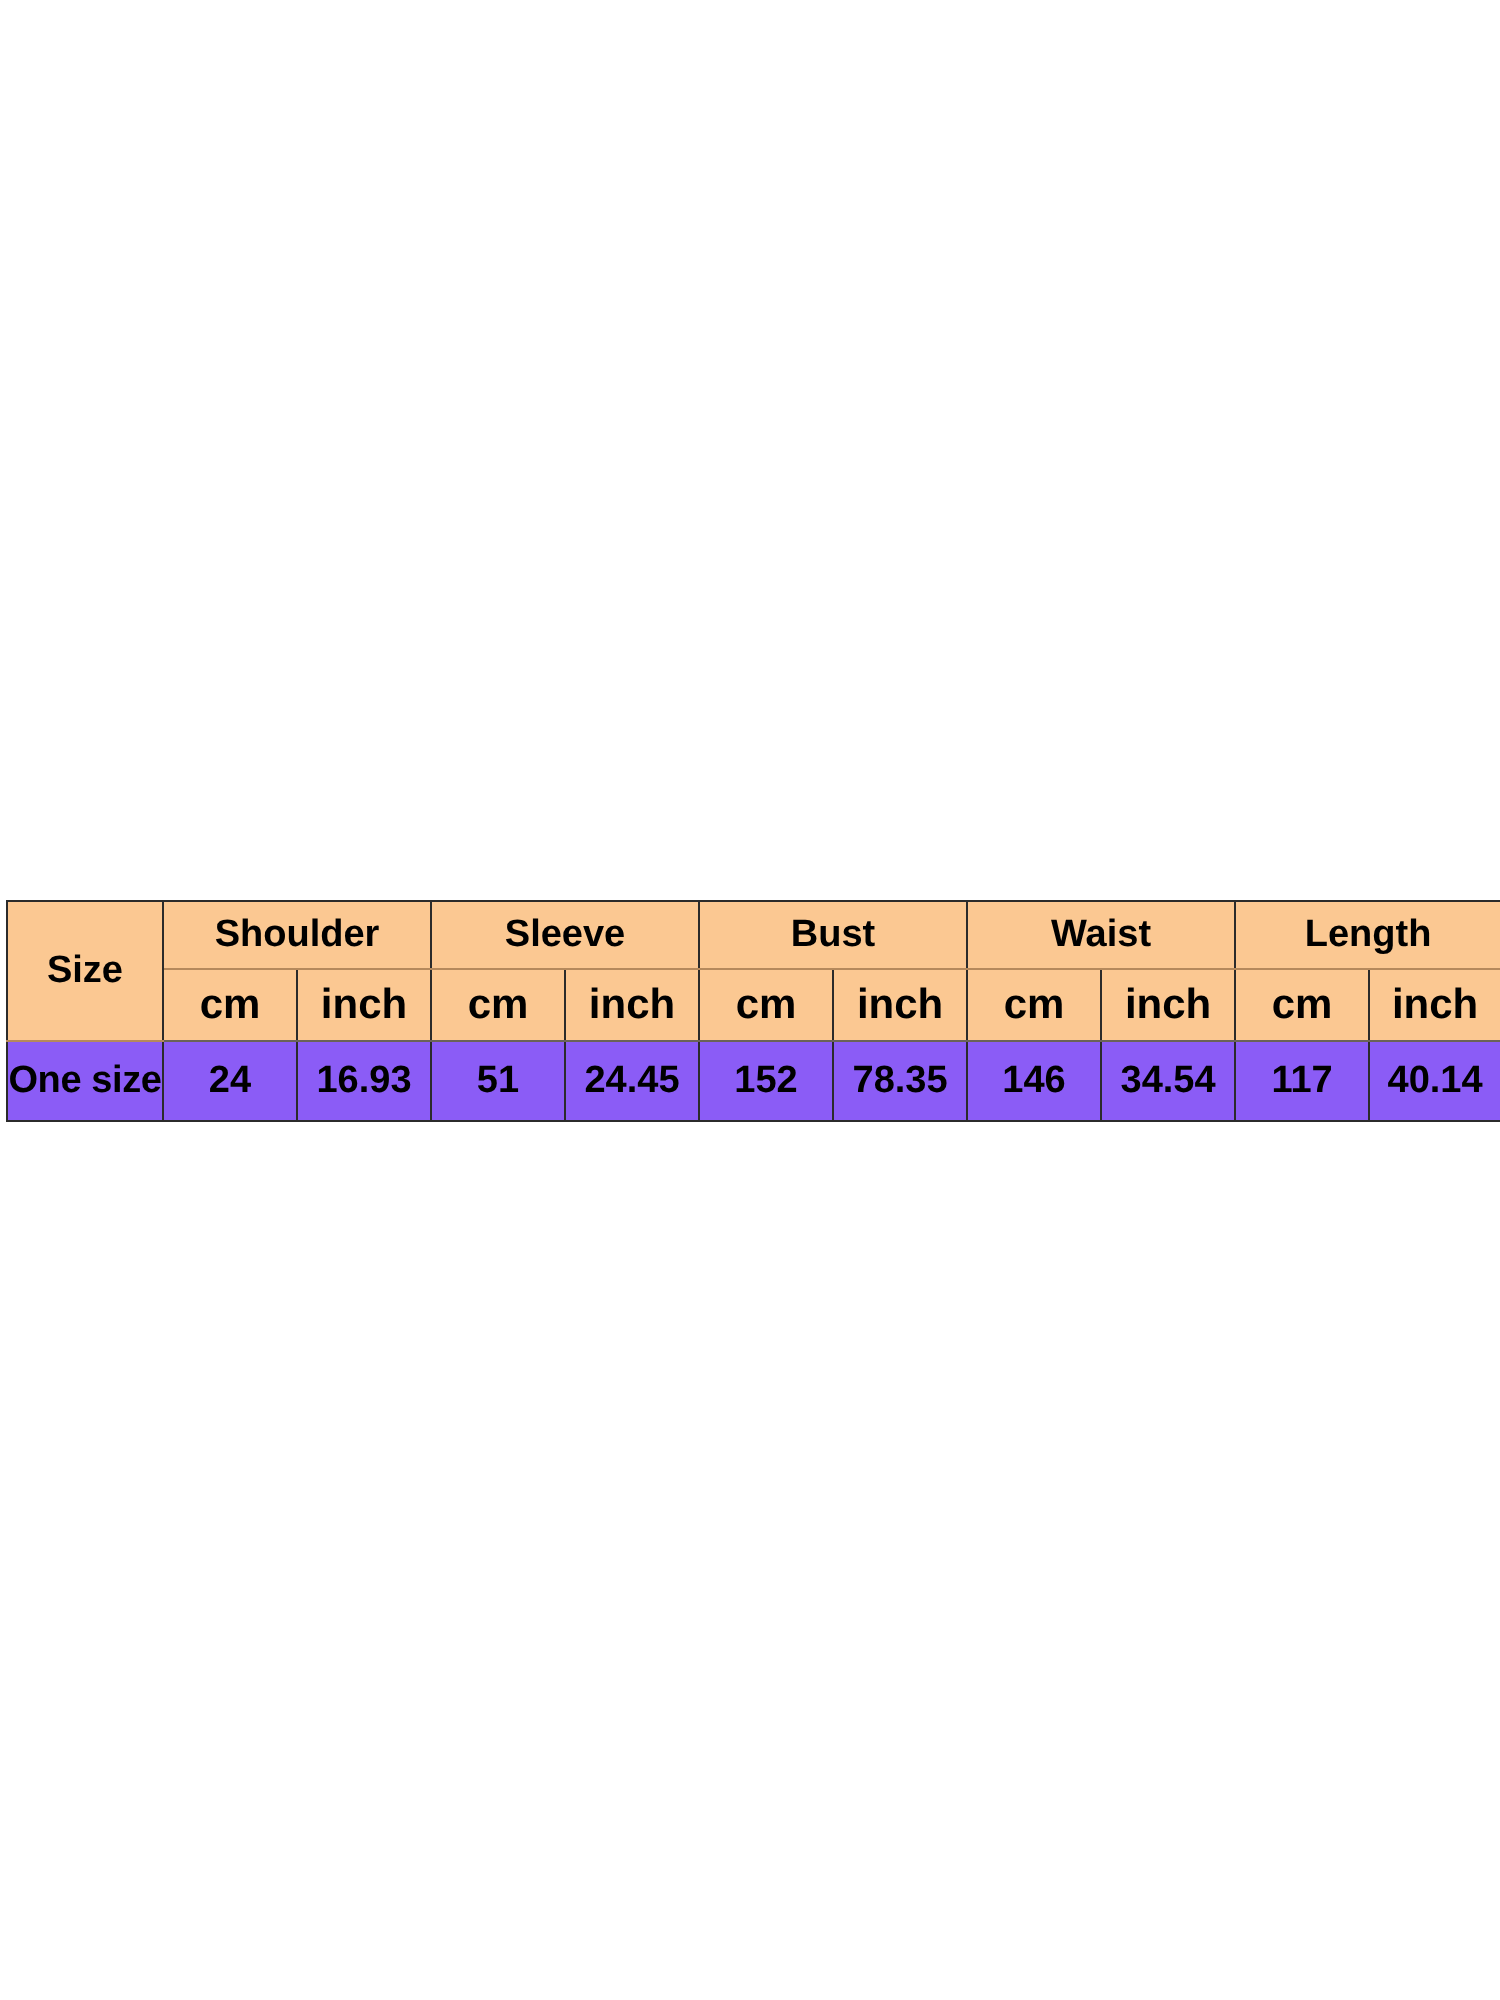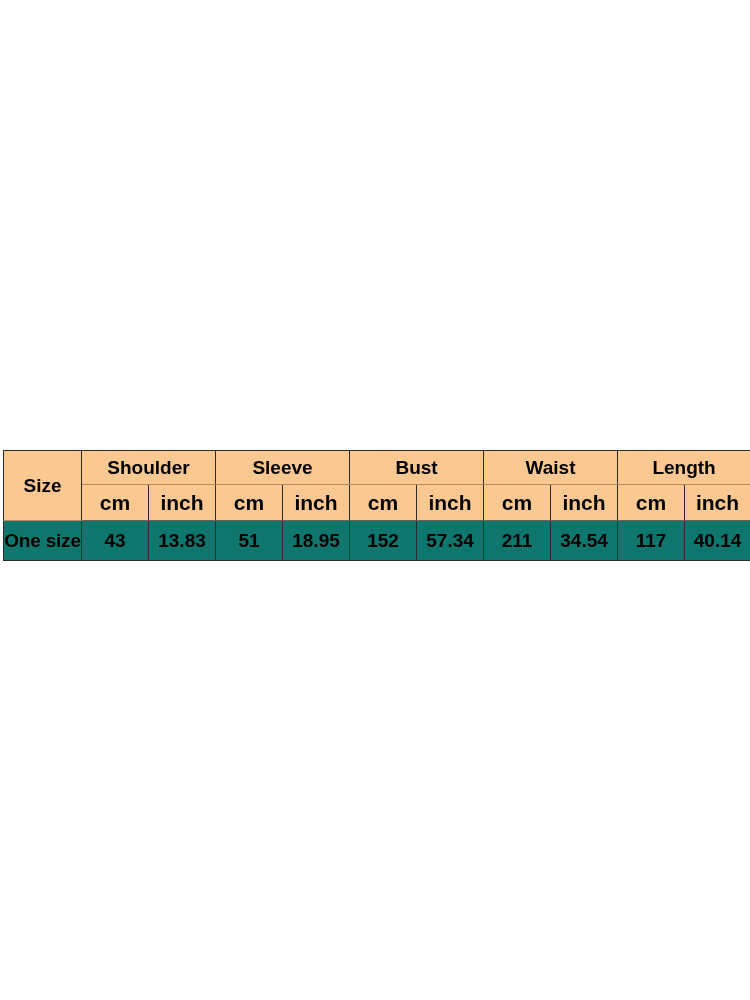--- a/index.html
+++ b/index.html
@@ -65,21 +65,21 @@
     height: 35px;
     font-size: 21px;
     border-top-color: #b5895c;
     border-bottom-color: #6b6257;
   }
 
   
   tr.data-row td {
     height: 39px;
     font-size: 19px;
-    background: #0f766e;
+    background: #8b5cf6;
     border-top-color: #6b6257;
   }
 
   td.size-value {
     font-size: 18px;
     letter-spacing: -0.2px;
   }
 
   
   col.c-size  { width: 78px; }
@@ -122,26 +122,26 @@
         <th>inch</th>
         <th>cm</th>
         <th>inch</th>
         <th>cm</th>
         <th>inch</th>
       </tr>
     </thead>
     <tbody>
       <tr class="data-row">
         <td class="size-value">One size</td>
-        <td>43</td>
-        <td>13.83</td>
+        <td>24</td>
+        <td>16.93</td>
         <td>51</td>
-        <td>18.95</td>
+        <td>24.45</td>
         <td>152</td>
-        <td>57.34</td>
-        <td>211</td>
+        <td>78.35</td>
+        <td>146</td>
         <td>34.54</td>
         <td>117</td>
         <td>40.14</td>
       </tr>
     </tbody>
   </table>
 </div>
 
 </body></html>

